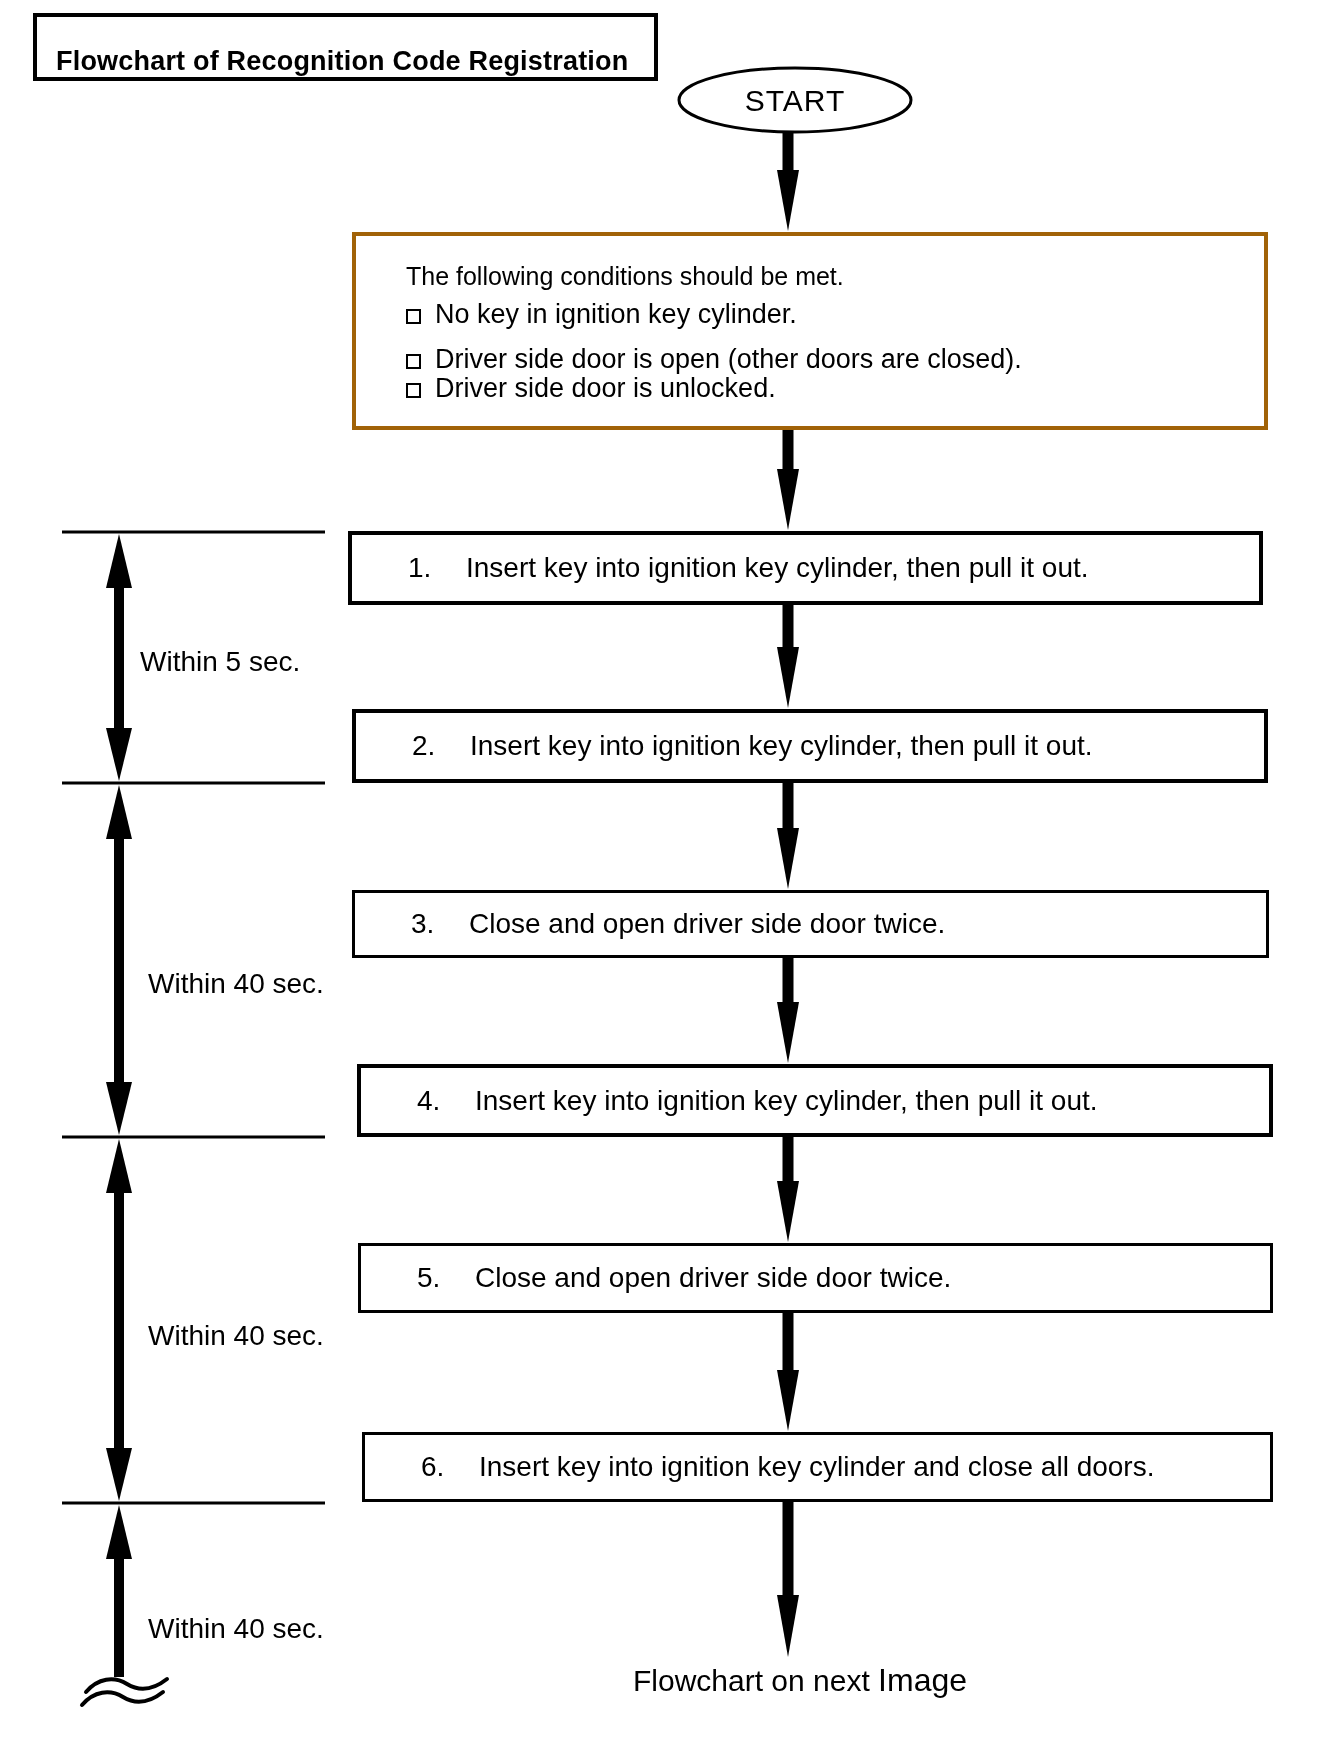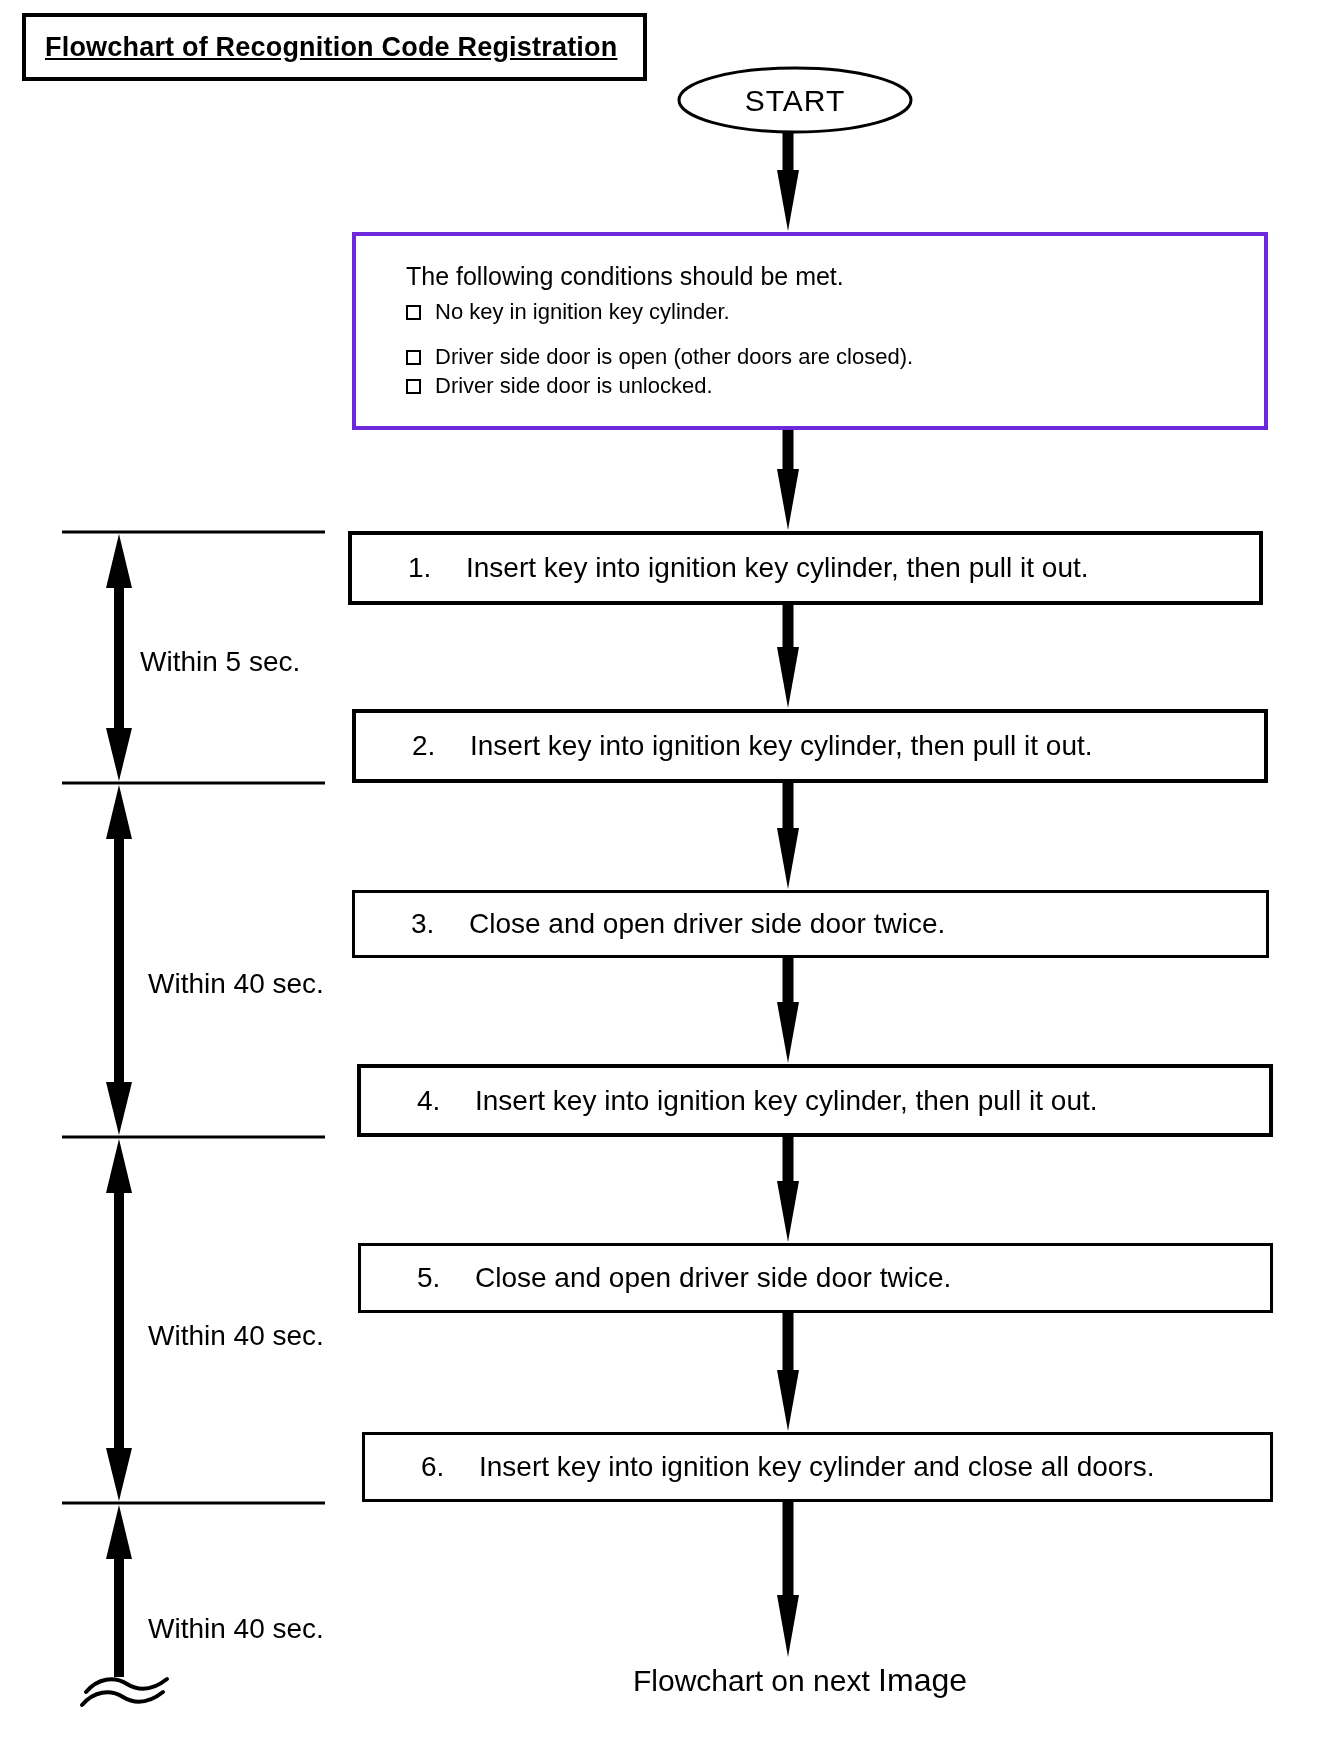--- a/index.html
+++ b/index.html
@@ -9,40 +9,40 @@
     background:#ffffff;
     font-family:"Liberation Sans","DejaVu Sans",sans-serif;
     color:#000;
     overflow:hidden;
   }
   #art{position:absolute;left:0;top:0;width:1344px;height:1742px;}
 
   .abs{position:absolute;}
 
   .title-box{
-    left:22px;top:13px;width:625px;height:68px;
+    left:33px;top:13px;width:625px;height:68px;
     border:4px solid #000;box-sizing:border-box;
-    display:flex;align-items:center;
+    display:flex;align-items:flex-end;
     padding-left:19px;
-    font-size:27px;font-weight:bold;letter-spacing:0.2px;text-decoration:underline;
+    font-size:27px;font-weight:bold;letter-spacing:0.2px;
   }
 
   .start-label{
     left:677px;top:84px;width:236px;height:34px;
     display:flex;align-items:center;justify-content:center;
     font-size:30px;letter-spacing:1px;
   }
 
   .cond-box{
     left:352px;top:232px;width:916px;height:198px;
-    border:4px solid #6d28d9;box-sizing:border-box;
+    border:4px solid #a16207;box-sizing:border-box;
   }
   .cond-line{position:absolute;left:50px;white-space:nowrap;}
   .cond-intro{top:26px;font-size:25px;}
-  .cond-item{font-size:22px;text-align:center;}
+  .cond-item{font-size:27px;text-align:center;}
   .cond-item-0{top:63px;}
   .cond-item-1{top:108px;}
   .cond-item-2{top:137px;}
   .cbx{
     display:inline-block;width:15px;height:15px;
     border:2px solid #000;box-sizing:border-box;
     margin-right:14px;transform:translateY(1px);
   }
 
   .step-box{

